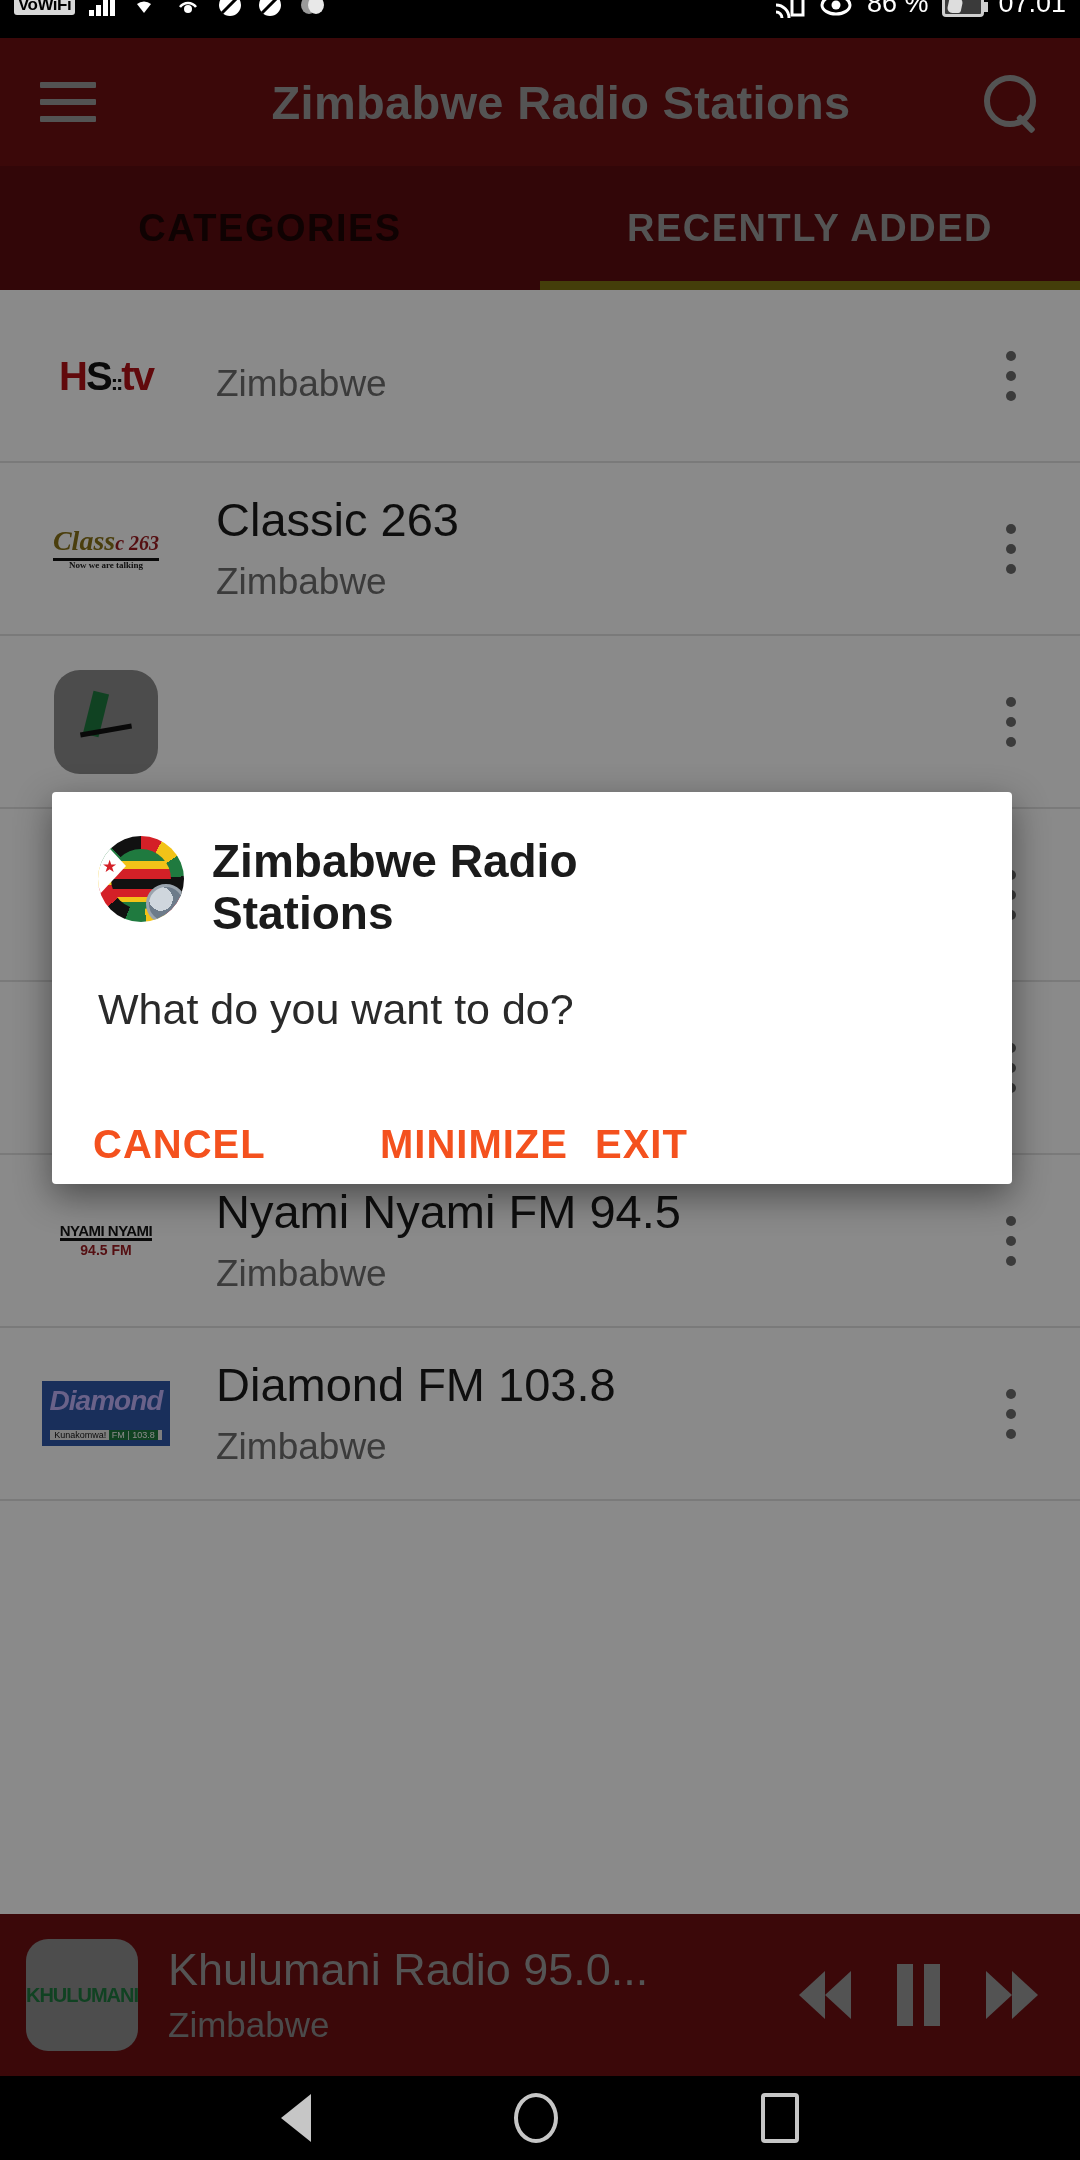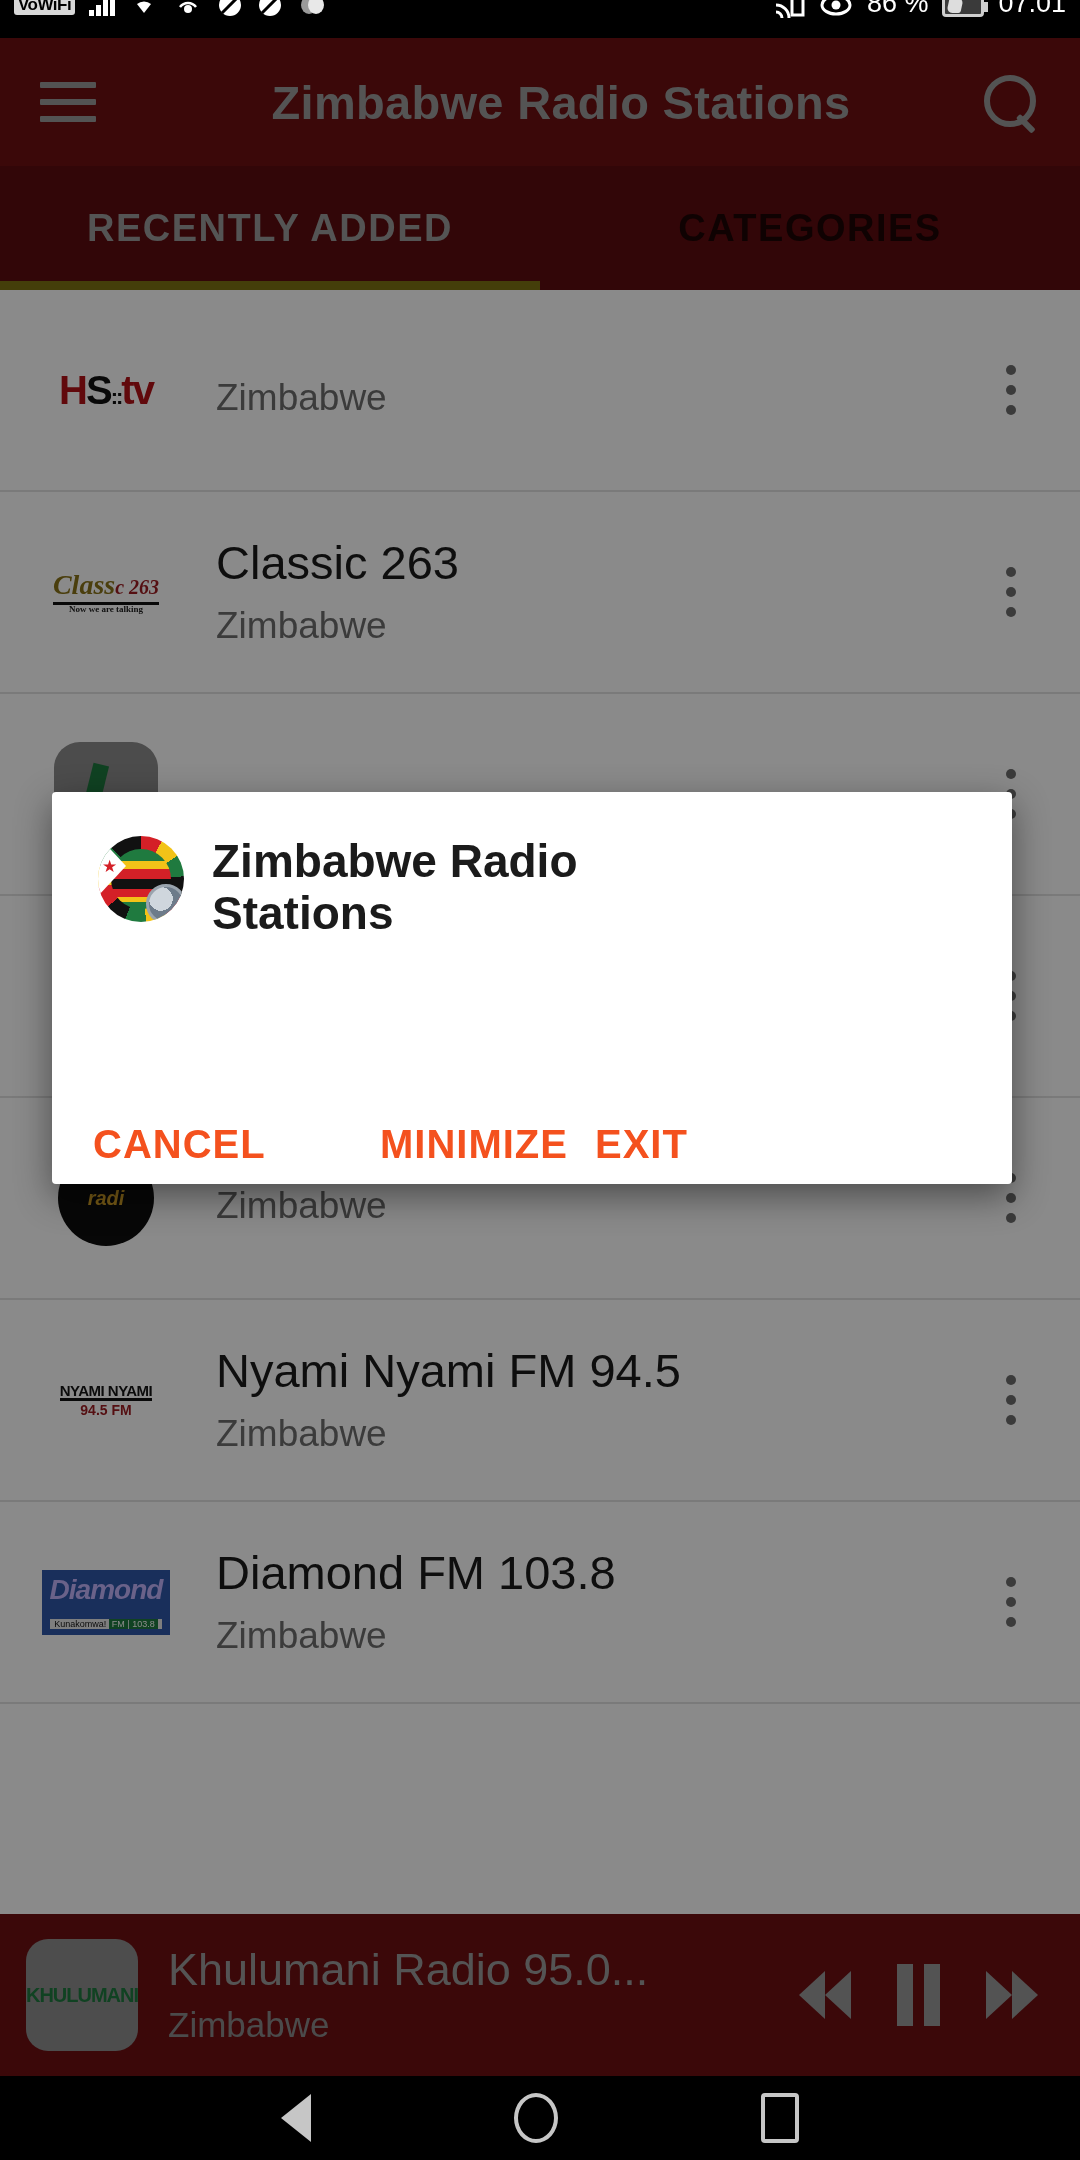--- a/index.html
+++ b/index.html
@@ -47,21 +47,21 @@
 
   .tabs{ height:124px; background:#5d0c0f; display:flex; }
   .tab{ flex:1; display:flex; align-items:center; justify-content:center;
         font-size:38px; font-weight:bold; letter-spacing:1.5px; position:relative; }
   .tab.active{ color:#9b9b9b; }
   .tab.inactive{ color:#1c0405; }
   .tab.active:after{ content:""; position:absolute; left:0; right:0; bottom:0;
         height:9px; background:#7f7414; }
 
   .list{ background:#fff; }
-  .row{ height:202px; border-bottom:2px solid #e2e2e2; display:flex;
+  .row{ height:173px; border-bottom:2px solid #e2e2e2; display:flex;
         align-items:center; padding:0 34px; background:#fff; }
   .logo{ width:144px; height:120px; display:flex; align-items:center;
          justify-content:center; flex:0 0 144px; }
   .logobox{ width:128px; height:112px; display:flex; align-items:center;
             justify-content:center; font-weight:bold; overflow:hidden; }
   .rowtext{ flex:1; padding-left:38px; }
   .rowtitle{ font-size:47px; color:#1b1b1b; line-height:1.1; }
   .rowsub{ font-size:37px; color:#6e6e6e; margin-top:16px; }
   .dots{ width:70px; display:flex; flex-direction:column; align-items:center;
          gap:10px; }
@@ -251,25 +251,25 @@
       <div class="hamb">
         <span></span>
           <span></span>
           <span></span>
       </div>
       <div class="apptitle">Zimbabwe Radio Stations</div>
       <div class="searchico"></div>
     </div>
 
     <div class="tabs">
+      <div class="tab inactive">
+        <span>CATEGORIES</span>
+      </div>
       <div class="tab active">
         <span>RECENTLY ADDED</span>
-      </div>
-      <div class="tab inactive">
-        <span>CATEGORIES</span>
       </div>
     </div>
 
     <div class="list">
 
       <div class="row">
         <div class="logo">
           <div class="logobox">
               <span class="l-hs"><b>H</b><s>S</s><em>::</em><b>tv</b></span>
             </div>
@@ -415,20 +415,21 @@
   <div class="dialog">
     <div class="dlg-head">
       <div class="dlg-icon">
         <div class="inner"></div>
         <div class="tri"></div>
         <div class="star">★</div>
         <div class="hp"></div>
       </div>
       <div class="dlg-title">Zimbabwe Radio Stations</div>
     </div>
+    <div class="dlg-msg">What do you want to do?</div>
     <div class="dlg-actions">
       <button class="dlg-btn b-cancel">CANCEL</button>
       <button class="dlg-btn b-min">MINIMIZE</button>
       <button class="dlg-btn b-exit">EXIT</button>
     </div>
   </div>
 
   <div class="navbar">
     <span class="nav-back"></span>
     <span class="nav-home"></span>

